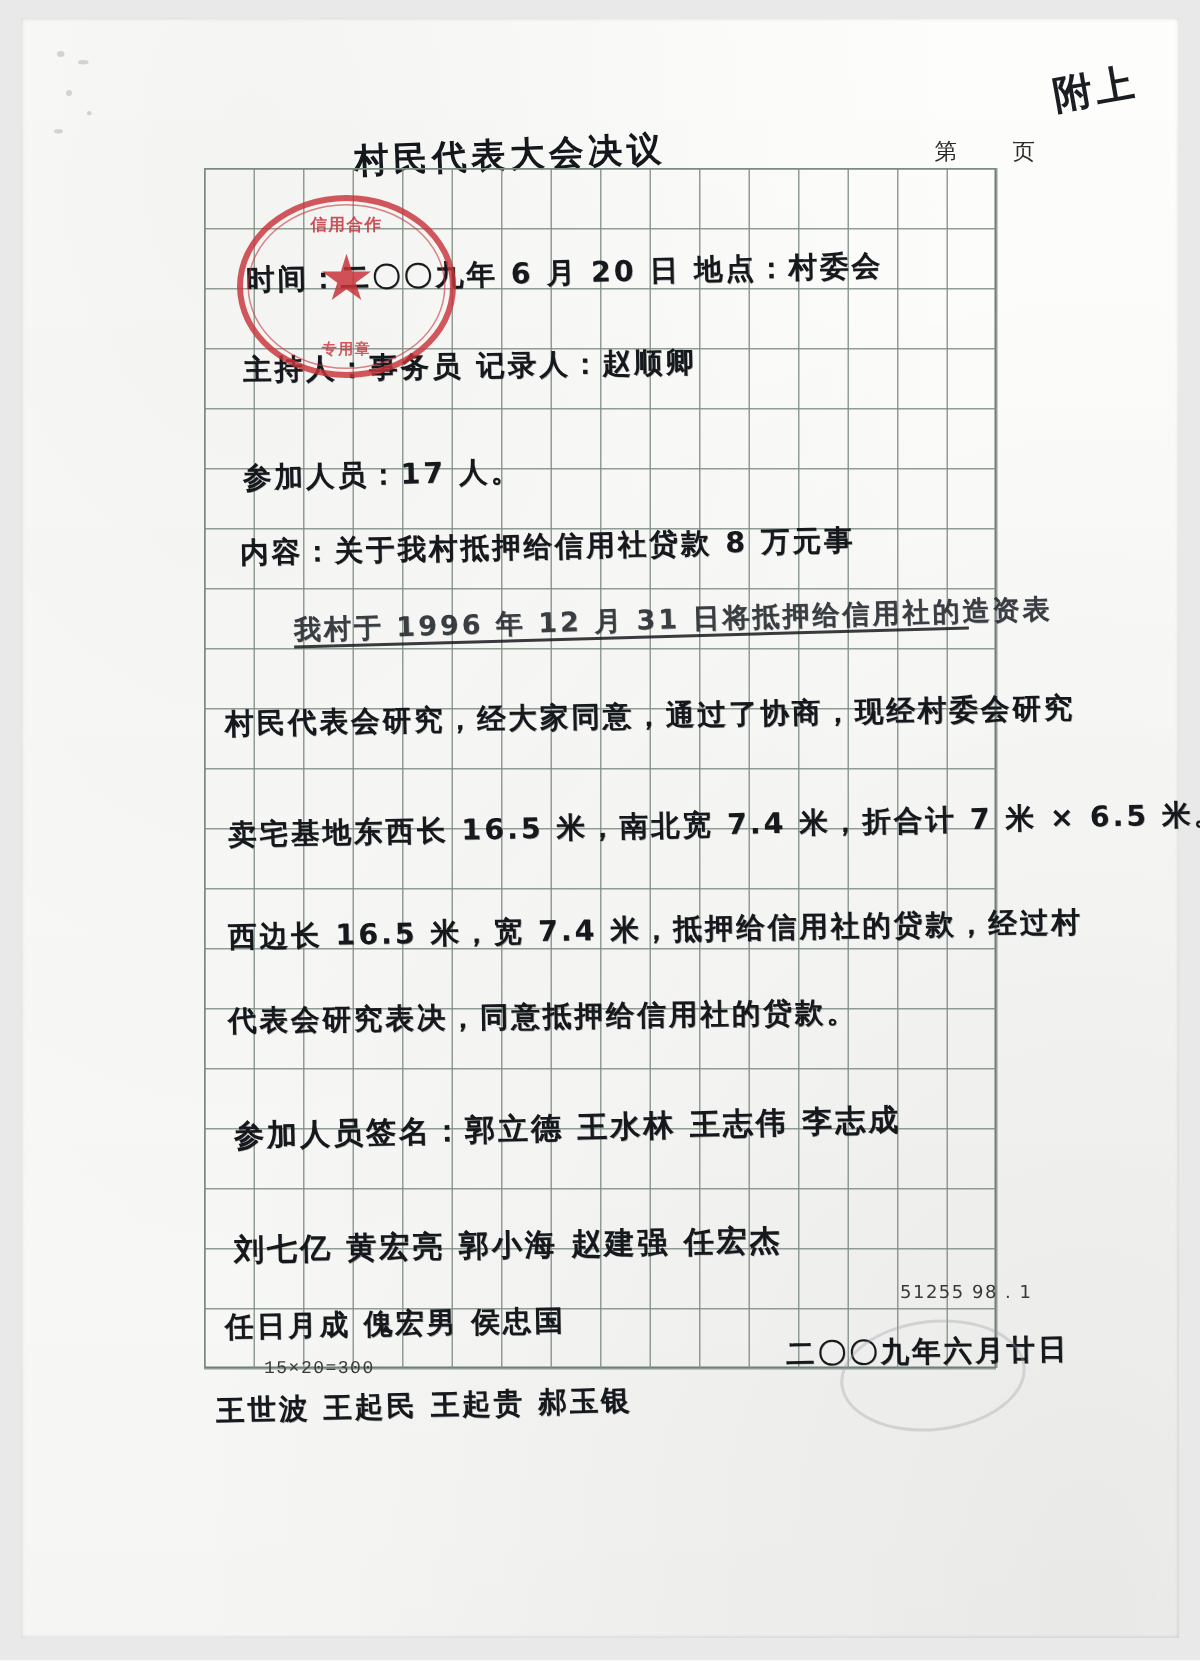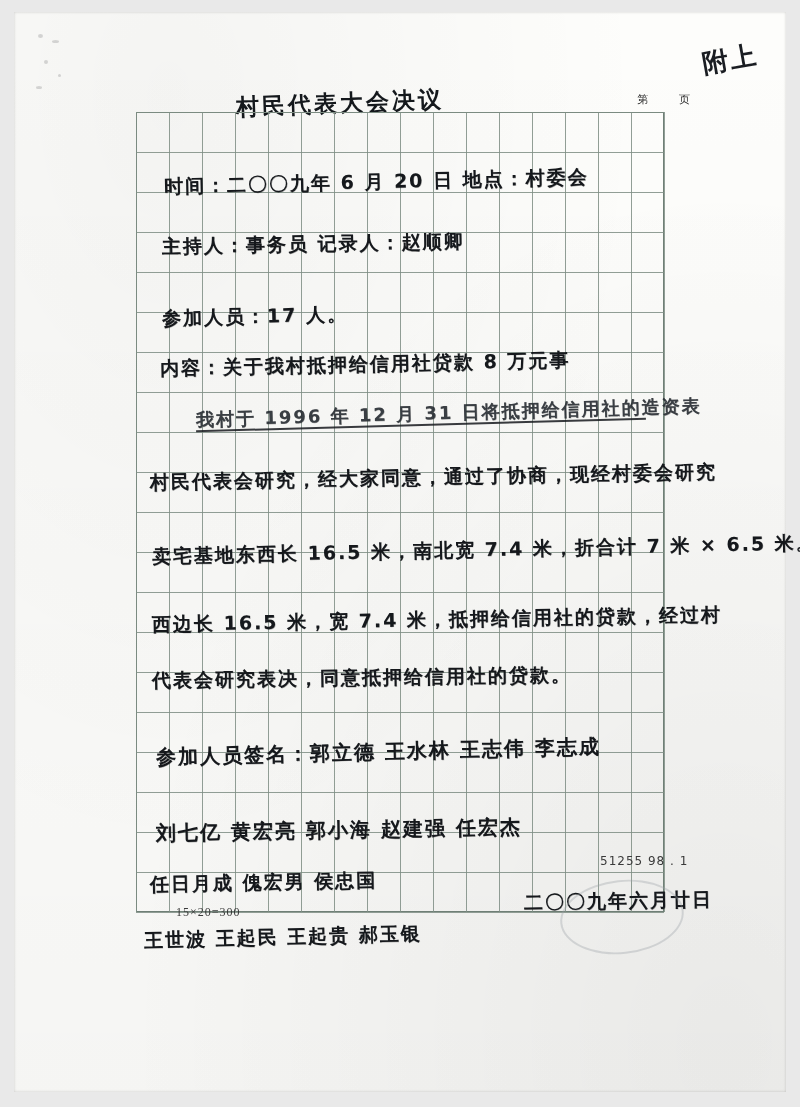--- a/index.html
+++ b/index.html
@@ -91,24 +91,24 @@
     font-weight: 700;
     color: #14181c;
     letter-spacing: 3px;
     transform: rotate(-2.2deg);
     font-family: "DejaVu Sans", sans-serif;
   }
 
   .page-mark {
     position: absolute;
     right: 96px; top: 92px;
-    font-size: 11px;
+    font-size: 15px;
     color: #2b2b2b;
     letter-spacing: 14px;
-    font-family: Liberation Serif, serif;
+    font-family: Liberation Mono, monospace;
     text-align: center;
   }
 
   .top-right-note {
     position: absolute;
     right: 42px; top: 42px;
     font-size: 26px;
     font-weight: 700;
     color: #1a1d22;
     transform: rotate(-10deg);
@@ -176,21 +176,21 @@
     transform: rotate(-6deg);
   }
 
   
   .footer-left {
     position: absolute;
     left: 176px; top: 905px;
     font-size: 12px;
     color: #3a3a3a;
     letter-spacing: 1px;
-    font-family: Liberation Serif, serif;
+    font-family: Liberation Mono, monospace;
   }
   .footer-right {
     position: absolute;
     left: 600px; top: 854px;
     font-size: 12px;
     color: #3a3a3a;
     letter-spacing: 1px;
     font-family: "DejaVu Sans", sans-serif;
   }
 
@@ -285,19 +285,26 @@
   <div class="hw" style="left:156px; top:744px; font-size:20px; transform:rotate(-1.4deg);">参加人员签名：郭立德  王水林  王志伟  李志成</div>
 
   <div class="hw" style="left:156px; top:820px; font-size:20px; transform:rotate(-1.0deg);">刘七亿  黄宏亮  郭小海  赵建强  任宏杰</div>
 
   <div class="hw" style="left:150px; top:872px; font-size:19px; transform:rotate(-1.1deg);">任日月成  傀宏男  侯忠国</div>
 
   <div class="hw" style="left:144px; top:928px; font-size:19px; transform:rotate(-1.5deg);">王世波  王起民  王起贵  郝玉银</div>
 
   <div class="hw" style="left:524px; top:890px; font-size:19px; transform:rotate(-1.0deg);">二〇〇九年六月廿日</div>
 
+  <div id="seal">
+    <div class="ring"></div>
+    <div class="ring2"></div>
+    <div class="seal-top">信用合作</div>
+    <div class="star"></div>
+    <div class="seal-bottom">专用章</div>
+  </div>
 
   <div id="gray-stamp"></div>
 
   <div class="footer-left">15×20=300</div>
   <div class="footer-right">51255  98 . 1</div>
 
 </div>
 
 </body></html>

